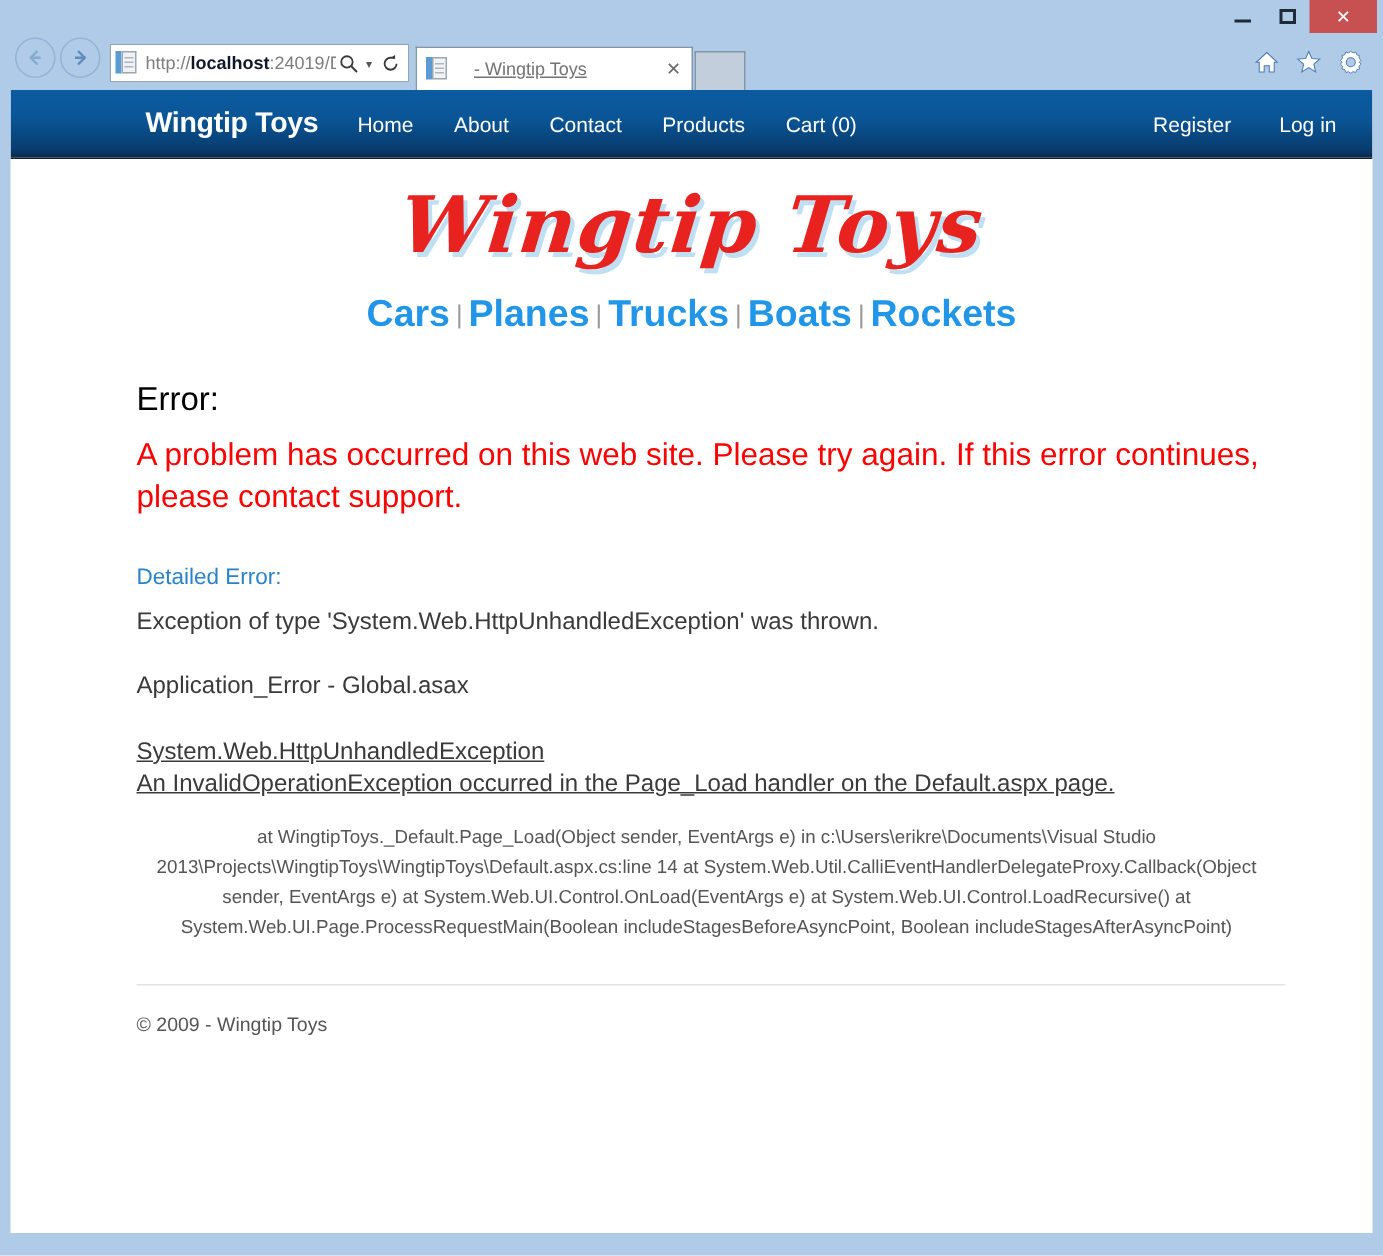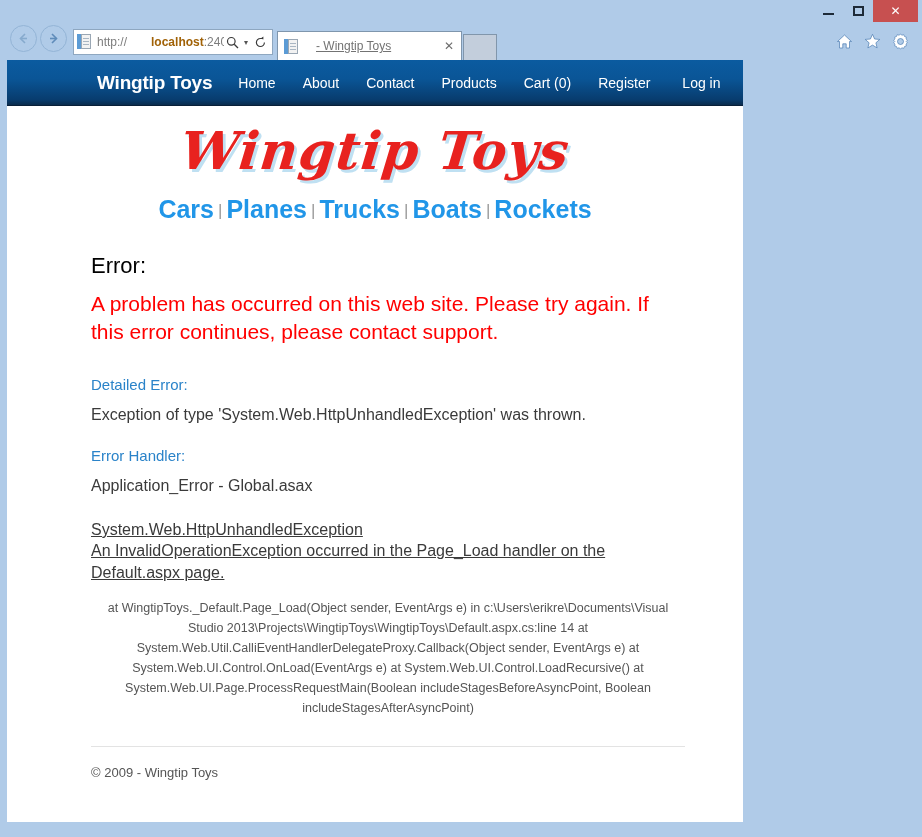--- a/index.html
+++ b/index.html
@@ -151,21 +151,21 @@
   .doc-icon .page::after  { top: 6px; box-shadow: 0 3px 0 #a9b6c3; }
 
   #url-text {
     flex: 1 1 auto;
     font-size: 12px;
     color: #7d7d7d;
     white-space: nowrap;
     overflow: hidden;
     line-height: 22px;
   }
-  #url-text b { color: #a16207; font-weight: bold; padding-left: 24px; }
+  #url-text b { color: #0f172a; font-weight: bold; }
   #addr-actions {
     display: flex;
     align-items: center;
     gap: 1px;
     color: #3a3a3a;
     padding-right: 2px;
   }
   .addr-btn {
     display: flex;
     align-items: center;
@@ -236,21 +236,21 @@
     align-items: center;
     justify-content: center;
   }
   .tb-icon svg { display: block; }
 
   
   #viewport {
     position: absolute;
     left: 7px;
     top: 60px;
-    width: 736px;
+    width: 908px;
     height: 762px;
     background: #ffffff;
     overflow: hidden;
   }
 
   
   #site-nav {
     height: 46px;
     background: linear-gradient(to bottom, #0b5ba0 0%, #0a5596 42%, #083c6e 88%, #0a2b4c 100%);
     border-bottom: 1px solid #091f38;
@@ -503,21 +503,20 @@
 
       <div id="main">
 
         <h1 id="error-heading">Error:</h1>
 
         <p id="error-message">A problem has occurred on this web site. Please try again. If this error continues, please contact support.</p>
 
         <p class="detail-label">Detailed Error:</p>
         <p class="detail-value">Exception of type 'System.Web.HttpUnhandledException' was thrown.</p>
 
-        <p class="detail-label">Error Handler:</p>
         <p class="detail-value">Application_Error - Global.asax</p>
 
         <p class="detail-value" style="white-space:pre-line;margin-bottom:0;text-decoration:underline;">System.Web.HttpUnhandledException
 An InvalidOperationException occurred in the Page_Load handler on the Default.aspx page.</p>
 
         <p id="stack-trace">at WingtipToys._Default.Page_Load(Object sender, EventArgs e) in c:\Users\erikre\Documents\Visual Studio 2013\Projects\WingtipToys\WingtipToys\Default.aspx.cs:line 14 at System.Web.Util.CalliEventHandlerDelegateProxy.Callback(Object sender, EventArgs e) at System.Web.UI.Control.OnLoad(EventArgs e) at System.Web.UI.Control.LoadRecursive() at System.Web.UI.Page.ProcessRequestMain(Boolean includeStagesBeforeAsyncPoint, Boolean includeStagesAfterAsyncPoint)</p>
 
         <hr id="footer-rule">
 
         <p id="footer-text">© 2009 - Wingtip Toys</p>

